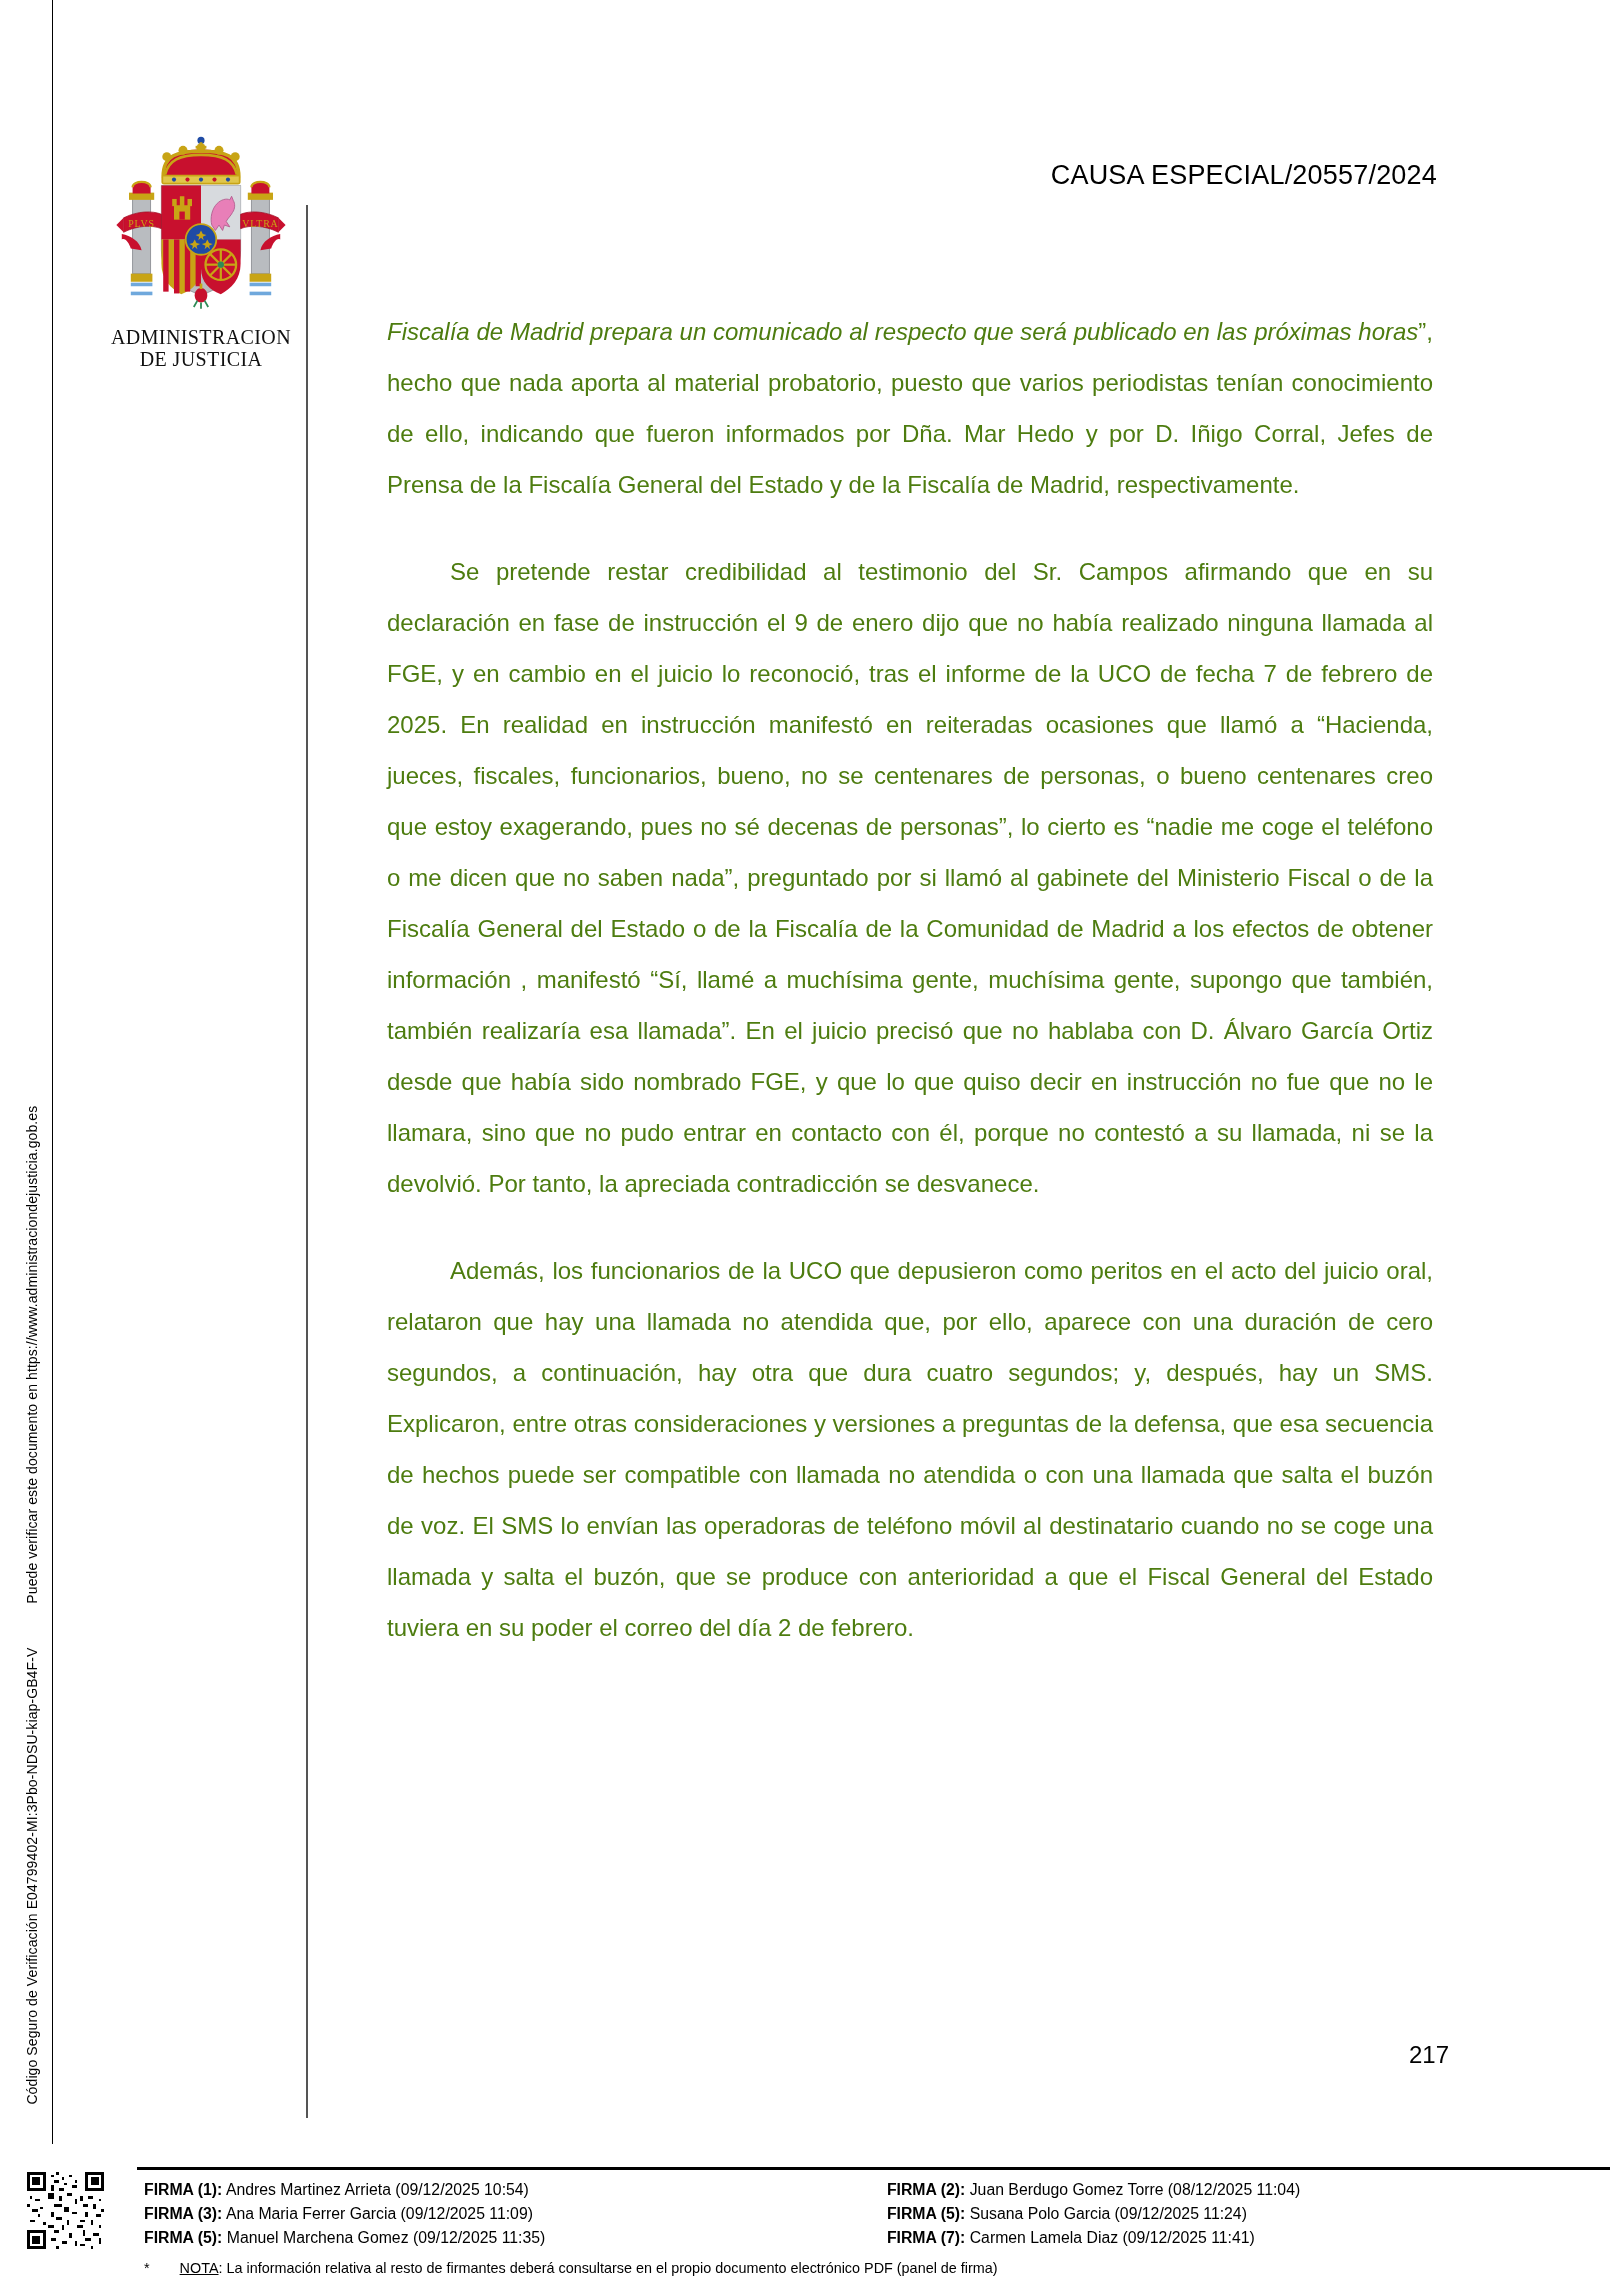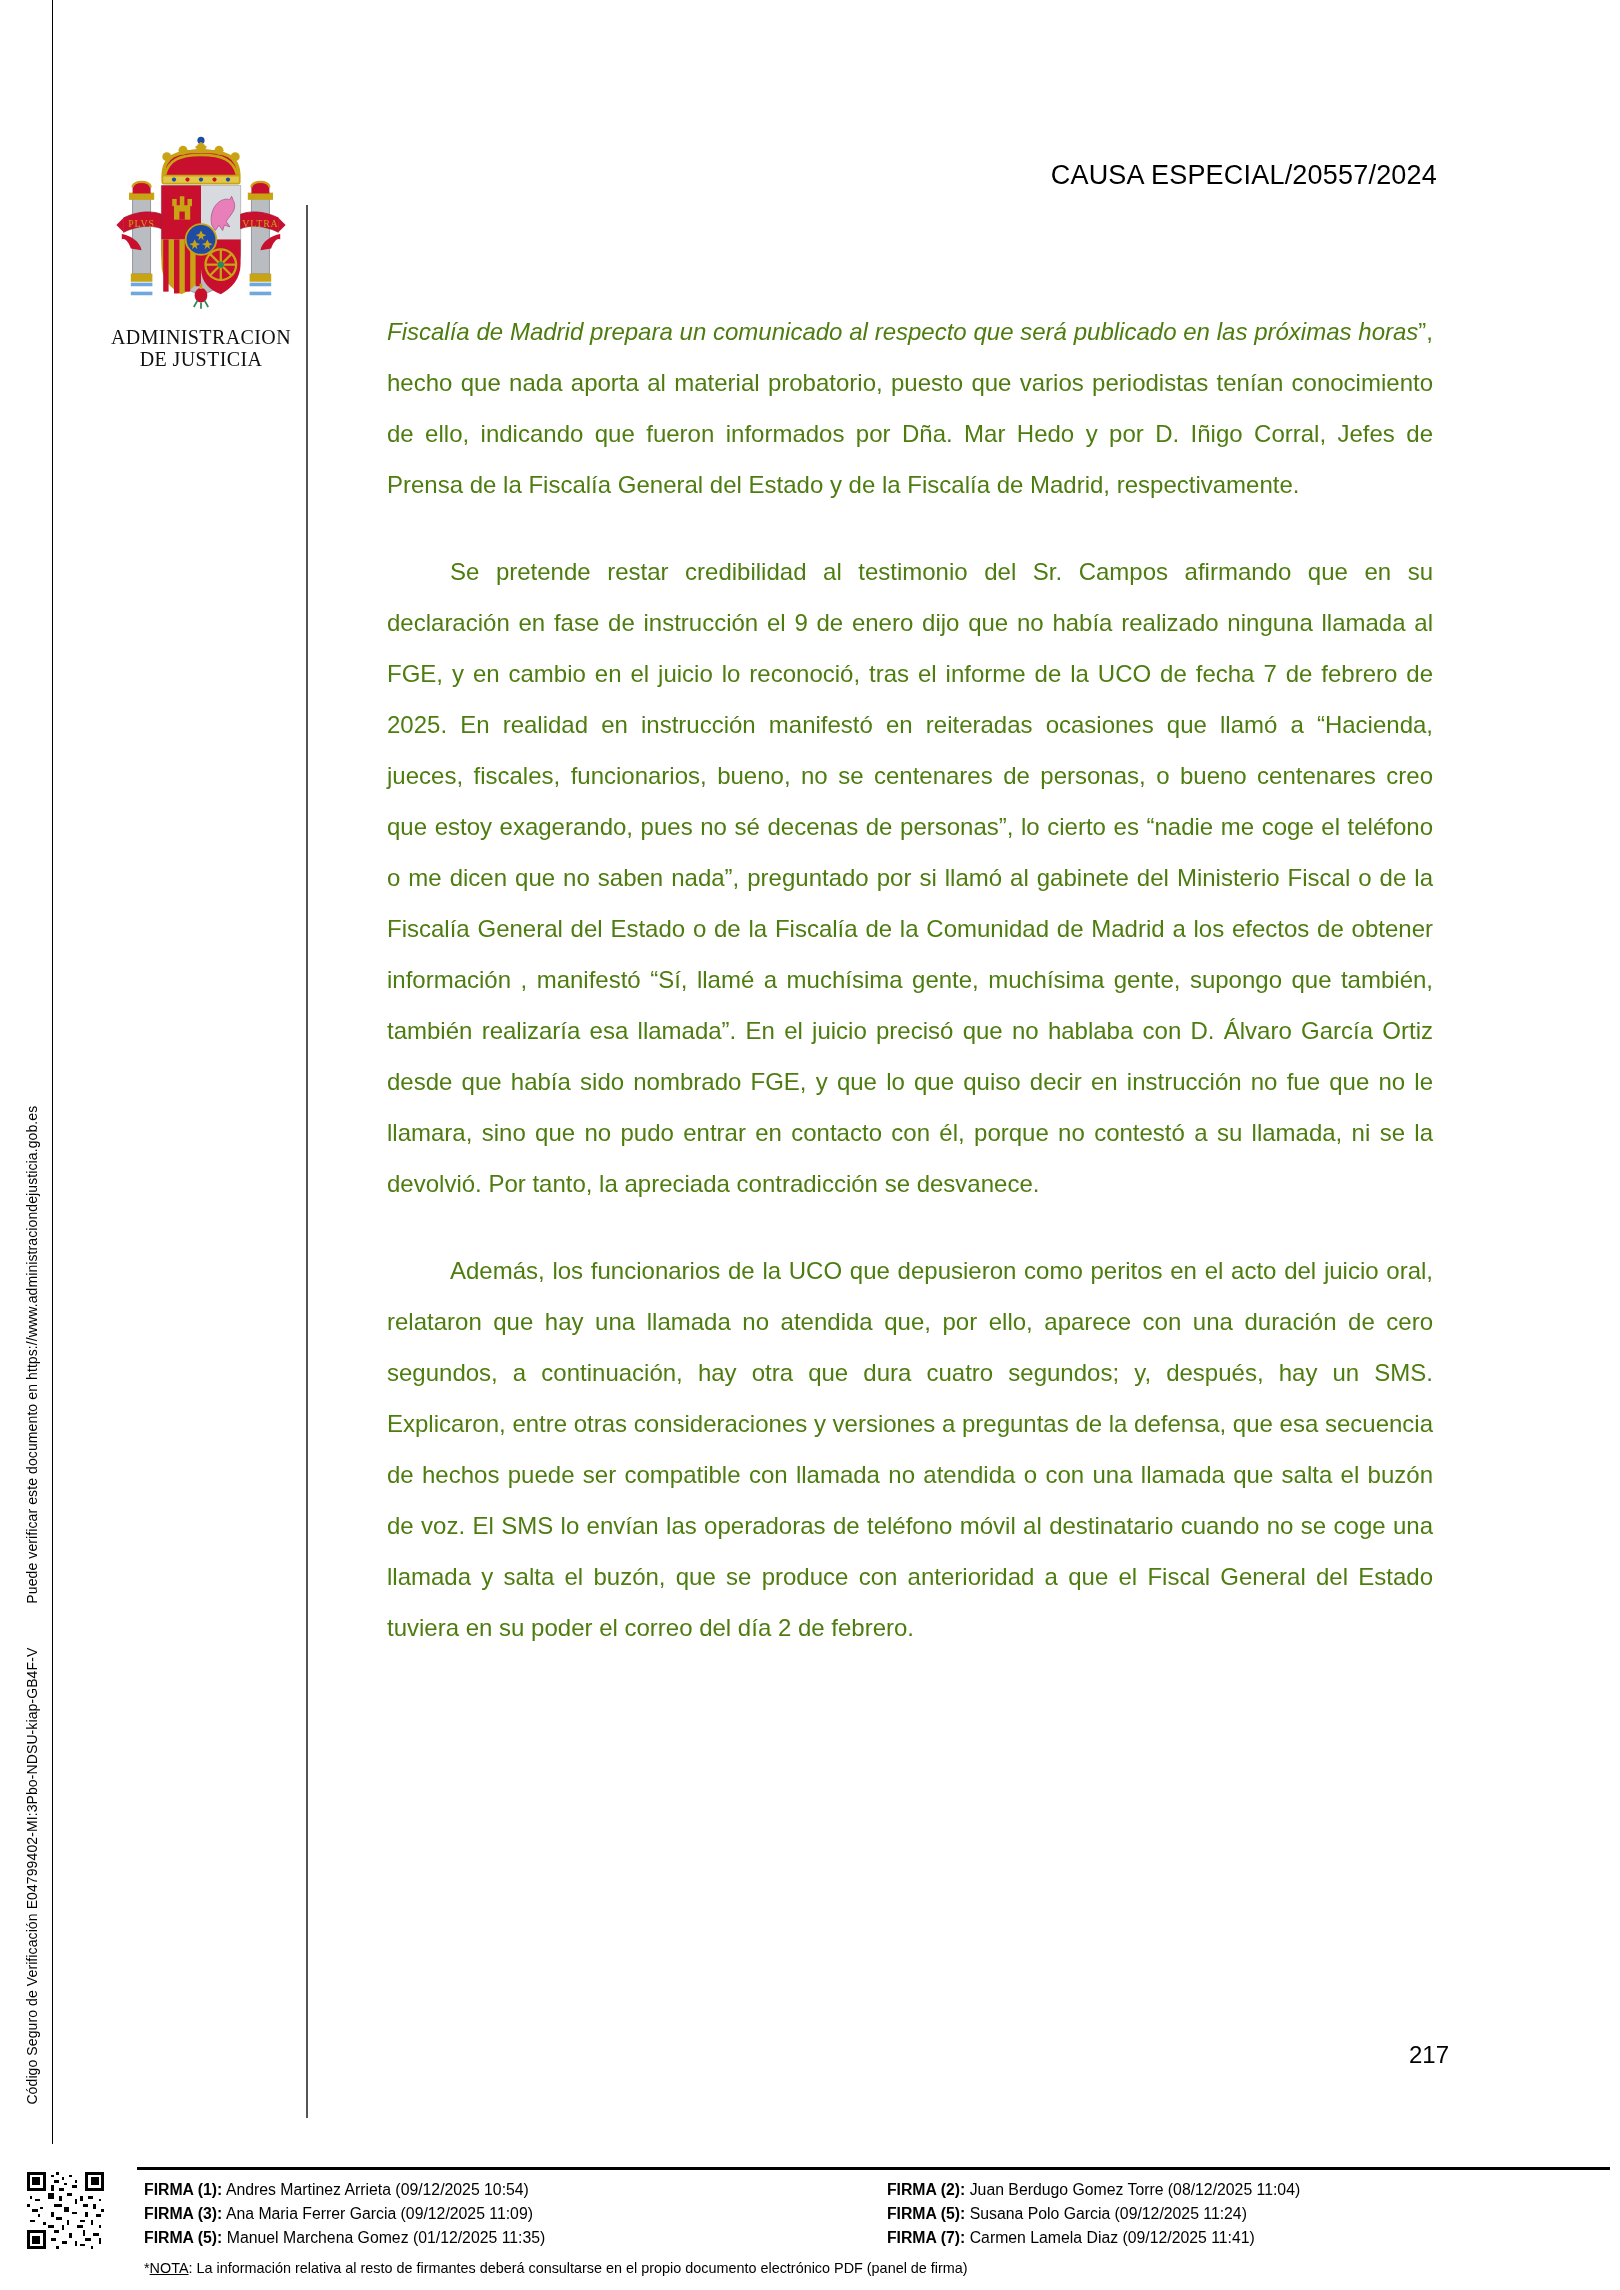--- a/index.html
+++ b/index.html
@@ -162,21 +162,21 @@
     font-weight: bold;
   }
   .nota {
     position: absolute;
     left: 144px;
     top: 2260px;
     font-size: 14.4px;
     color: #000000;
     white-space: nowrap;
   }
-  .nota u { text-decoration: underline; }
+  .nota u { text-decoration: underline; margin-left: 30px; }
 </style>
 </head>
 <body>
 
 <div class="page">
 
   <div class="side-strip">
     <div class="vline"></div>
     <div class="side-vtext">
       <span>Código Seguro de Verificación E04799402-MI:3Pbo-NDSU-kiap-GB4F-V</span>
@@ -404,21 +404,21 @@
           <span>Ana Maria Ferrer Garcia (09/12/2025 11:09)</span>
         </div>
         <div class="firma-cell right">
           <span class="firma-label">FIRMA (5):</span>
           <span>Susana Polo Garcia (09/12/2025 11:24)</span>
         </div>
       </div>
       <div class="firma-row">
         <div class="firma-cell left">
           <span class="firma-label">FIRMA (5):</span>
-          <span>Manuel Marchena Gomez (01/12/2025 11:35)</span>
+          <span>Manuel Marchena Gomez (09/12/2025 11:35)</span>
         </div>
         <div class="firma-cell right">
           <span class="firma-label">FIRMA (7):</span>
           <span>Carmen Lamela Diaz (09/12/2025 11:41)</span>
         </div>
       </div>
     </div>
   </div>
 
   <div class="nota"><span>*</span><u>NOTA</u><span>: La información relativa al resto de firmantes deberá consultarse en el propio documento electrónico PDF (panel de firma)</span></div>

